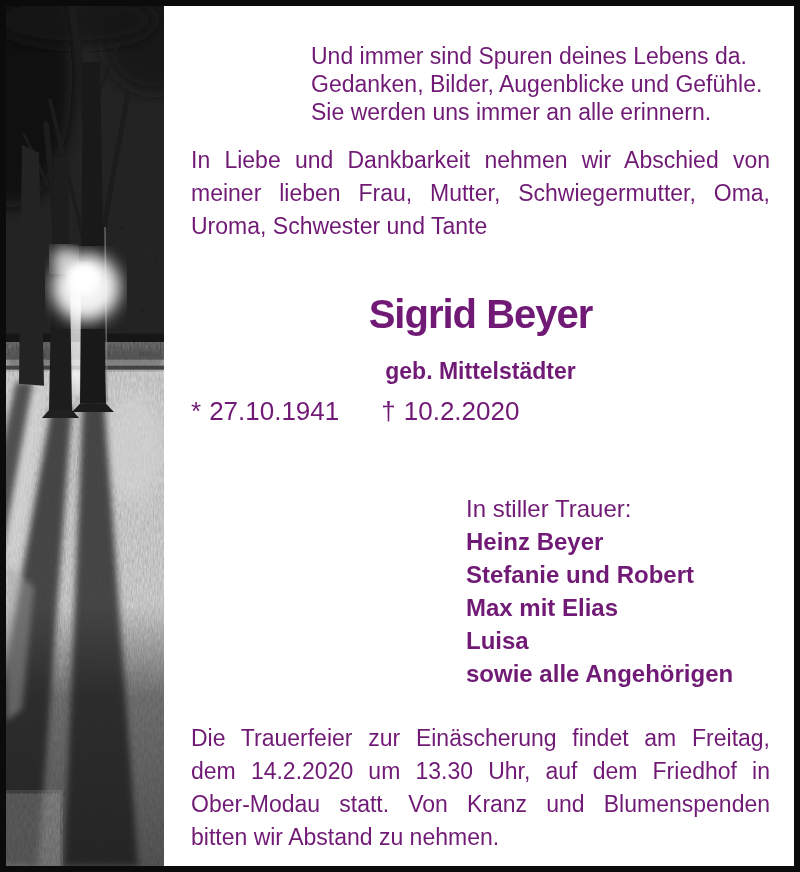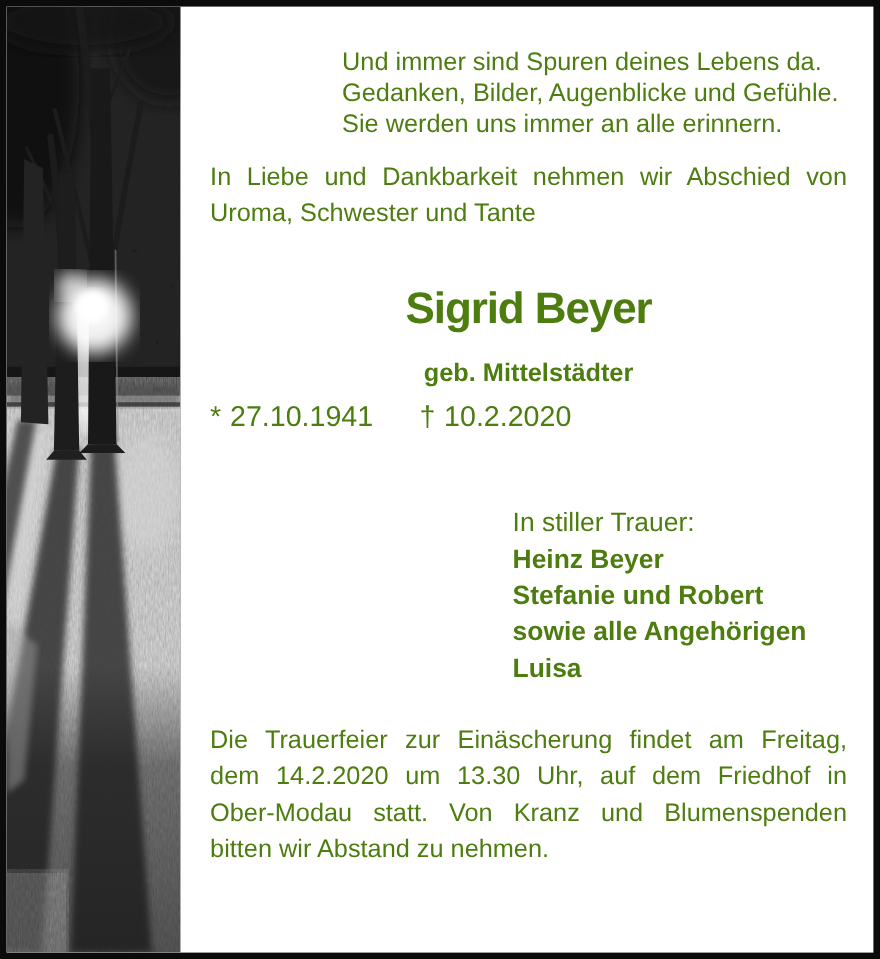--- a/index.html
+++ b/index.html
@@ -1,20 +1,20 @@
 <!DOCTYPE html>
 <html lang="de"><head>
 <meta charset="utf-8">
 <style>
   html,body{margin:0;padding:0;background:#e8e8e8;}
   .ad{
     width:800px;height:872px;box-sizing:border-box;
     background:#ffffff;border:6px solid #0b0b0b;
     display:flex;flex-direction:row;overflow:hidden;
-    font-family:"Liberation Sans",sans-serif;color:#4d7c0f;
+    font-family:"Liberation Sans",sans-serif;color:#701a75;
   }
   .photo{width:158px;height:100%;flex:none;overflow:hidden;background:#555;}
   .photo svg{display:block;width:158px;height:100%;}
   .content{
     flex:1;box-sizing:border-box;
     padding:36px 24px 10px 27px;
     font-size:23px;line-height:28px;
   }
   .poem{margin-left:120px;}
   .poem div{white-space:nowrap;}
@@ -147,42 +147,44 @@
   <div class="content">
 
     <div class="poem">
       <div>Und immer sind Spuren deines Lebens da.</div>
       <div>Gedanken, Bilder, Augenblicke und Gefühle.</div>
       <div>Sie werden uns immer an alle erinnern.</div>
     </div>
 
     <div class="para">
       <div class="jline">In Liebe und Dankbarkeit nehmen wir Abschied von</div>
+      <div class="jline">meiner lieben Frau, Mutter, Schwiegermutter, Oma,</div>
       <div class="lline">Uroma, Schwester und Tante</div>
     </div>
 
     <div class="name">Sigrid Beyer</div>
 
     <div class="maiden">geb. Mittelstädter</div>
 
     <div class="dates">
       <span>
         <span class="sym">*</span><span>27.10.1941</span>
       </span>
       <span>
         <span class="sym">†</span><span>10.2.2020</span>
       </span>
     </div>
 
     <div class="mourners">
       <div class="heading">In stiller Trauer:</div>
       <div class="mname">Heinz Beyer</div>
       <div class="mname">Stefanie und Robert</div>
+      <div class="mname">Max mit Elias</div>
+      <div class="mname">Luisa</div>
       <div class="mname">sowie alle Angehörigen</div>
-      <div class="mname">Luisa</div>
     </div>
 
     <div class="funeral">
       <div class="jline">Die Trauerfeier zur Einäscherung findet am Freitag,</div>
       <div class="jline">dem 14.2.2020 um 13.30 Uhr, auf dem Friedhof in</div>
       <div class="jline">Ober-Modau statt. Von Kranz und Blumenspenden</div>
       <div class="lline">bitten wir Abstand zu nehmen.</div>
     </div>
 
   </div>

